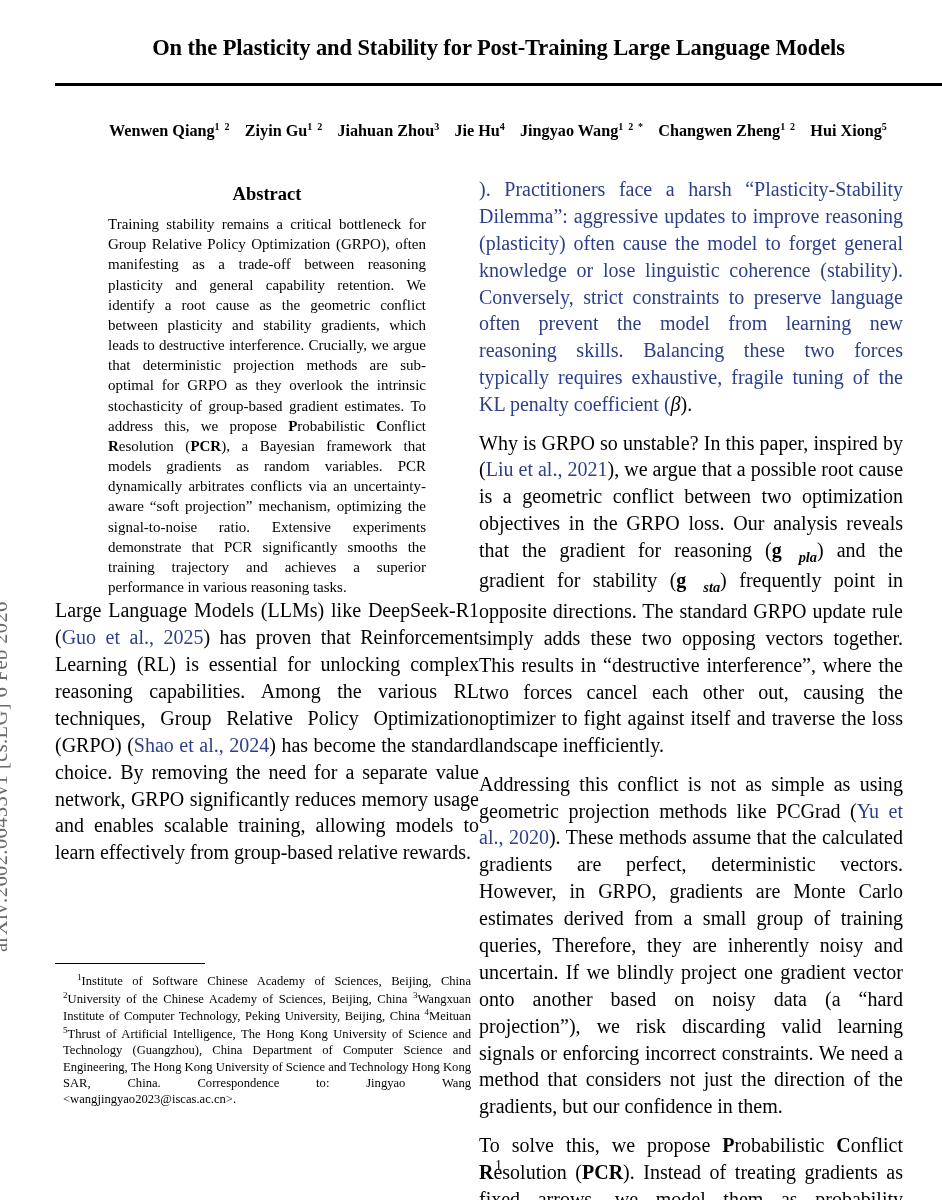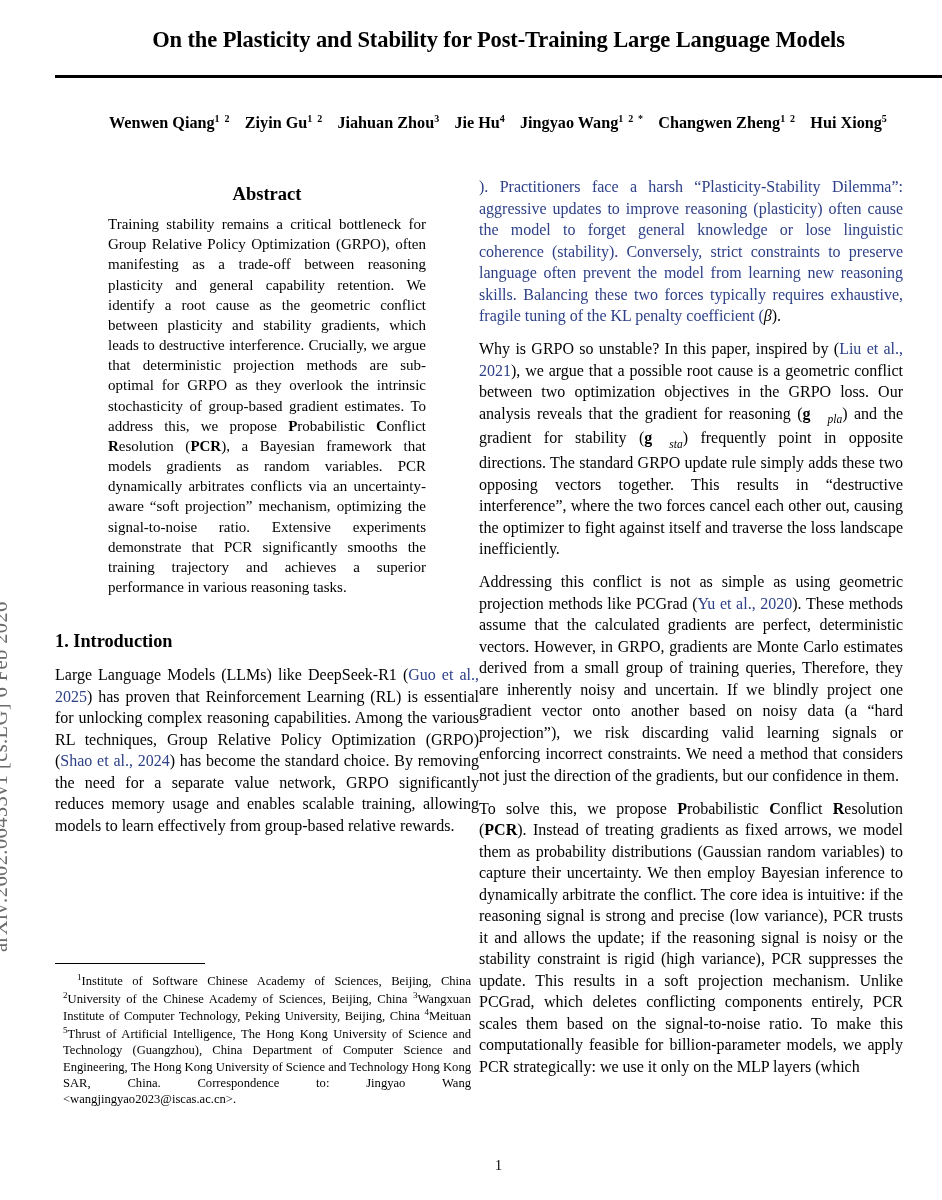--- a/index.html
+++ b/index.html
@@ -43,21 +43,21 @@
   }
 
   
   #title-block { padding-top: 22px; }
   #paper-title {
     font-size: 22.5px;
     font-weight: bold;
     text-align: center;
     line-height: 1.25;
     letter-spacing: -0.1px;
-    margin: 4px 6px;
+    margin: 12px 6px;
   }
   .rule-double {
     margin-top: 21px;
     border-top: 2.0px solid #000;
     border-bottom: 1.0px solid #000;
     height: 3.2px;
   }
   #author-line {
     margin-top: 33px;
     text-align: center;
@@ -96,33 +96,33 @@
     text-justify: inter-word;
     hyphens: manual;
   }
   h2.section {
     font-size: 18.3px;
     font-weight: bold;
     margin: 34px 0 11px 0;
     line-height: 1.2;
   }
   p.body {
-    font-size: 16px;
+    font-size: 20px;
     line-height: 1.345;
     text-align: justify;
     text-justify: inter-word;
     margin: 0 0 11.5px 0;
     hyphens: manual;
   }
   p.body.tight { margin-bottom: 0; }
   .cite { color: #2c3f87; }
   .bold { font-weight: bold; }
   .mathit { font-family: "Liberation Serif", "DejaVu Serif", serif; font-style: italic; }
   .gsym { font-weight: bold; font-family: "Liberation Serif", serif; }
-  .gsym sub { font-style: italic; font-weight: normal; font-size: 0.72em; padding-left: 17px; }
+  .gsym sub { font-style: italic; font-weight: bold; font-size: 0.72em; padding-left: 17px; }
 
   
   #footnote {
     position: absolute;
     left: 0;
     top: 787px;
     width: 424px;
   }
   #footnote .fn-rule {
     width: 150px;
@@ -171,21 +171,20 @@
     </div>
   </div>
 
   <div id="columns">
 
     <div class="col">
 
       <div class="abs-head">Abstract</div>
       <div class="abstract-body"><span>Training stability remains a critical bottleneck for Group Relative Policy Optimization (GRPO), often manifesting as a trade-off between reasoning plasticity and general capability retention. We identify a root cause as the geometric conflict between plasticity and stability gradients, which leads to destructive interference. Crucially, we argue that deterministic projection methods are sub-optimal for GRPO as they overlook the intrinsic stochasticity of group-based gradient estimates. To address this, we propose </span><span class="bold">P</span><span>robabilistic </span><span class="bold">C</span><span>onflict </span><span class="bold">R</span><span>esolution (</span><span class="bold">PCR</span><span>), a Bayesian framework that models gradients as random variables. PCR dynamically arbitrates conflicts via an uncertainty-aware “soft projection” mechanism, optimizing the signal-to-noise ratio. Extensive experiments demonstrate that PCR significantly smooths the training trajectory and achieves a superior performance in various reasoning tasks.</span></div>
 
-      <h2 class="section">1. Introduction</h2>
 
       <p class="body"><span>Large Language Models (LLMs) like DeepSeek-R1 (</span><span class="cite">Guo et al., 2025</span><span>) has proven that Reinforcement Learning (RL) is essential for unlocking complex reasoning capabilities. Among the various RL techniques, Group Relative Policy Optimization (GRPO) (</span><span class="cite">Shao et al., 2024</span><span>) has become the standard choice. By removing the need for a separate value network, GRPO significantly reduces memory usage and enables scalable training, allowing models to learn effectively from group-based relative rewards.</span></p>
 
 
       <div id="footnote">
         <div class="fn-rule"></div>
         <p class="fn-text"><span class="fn-indent"></span><sup>1</sup><span>Institute of Software Chinese Academy of Sciences, Beijing, China </span><sup>2</sup><span>University of the Chinese Academy of Sciences, Beijing, China </span><sup>3</sup><span>Wangxuan Institute of Computer Technology, Peking University, Beijing, China </span><sup>4</sup><span>Meituan </span><sup>5</sup><span>Thrust of Artificial Intelligence, The Hong Kong University of Science and Technology (Guangzhou), China Department of Computer Science and Engineering, The Hong Kong University of Science and Technology Hong Kong SAR, China. Correspondence to: Jingyao Wang &lt;wangjingyao2023@iscas.ac.cn&gt;.</span></p>
       </div>
 
     </div>

